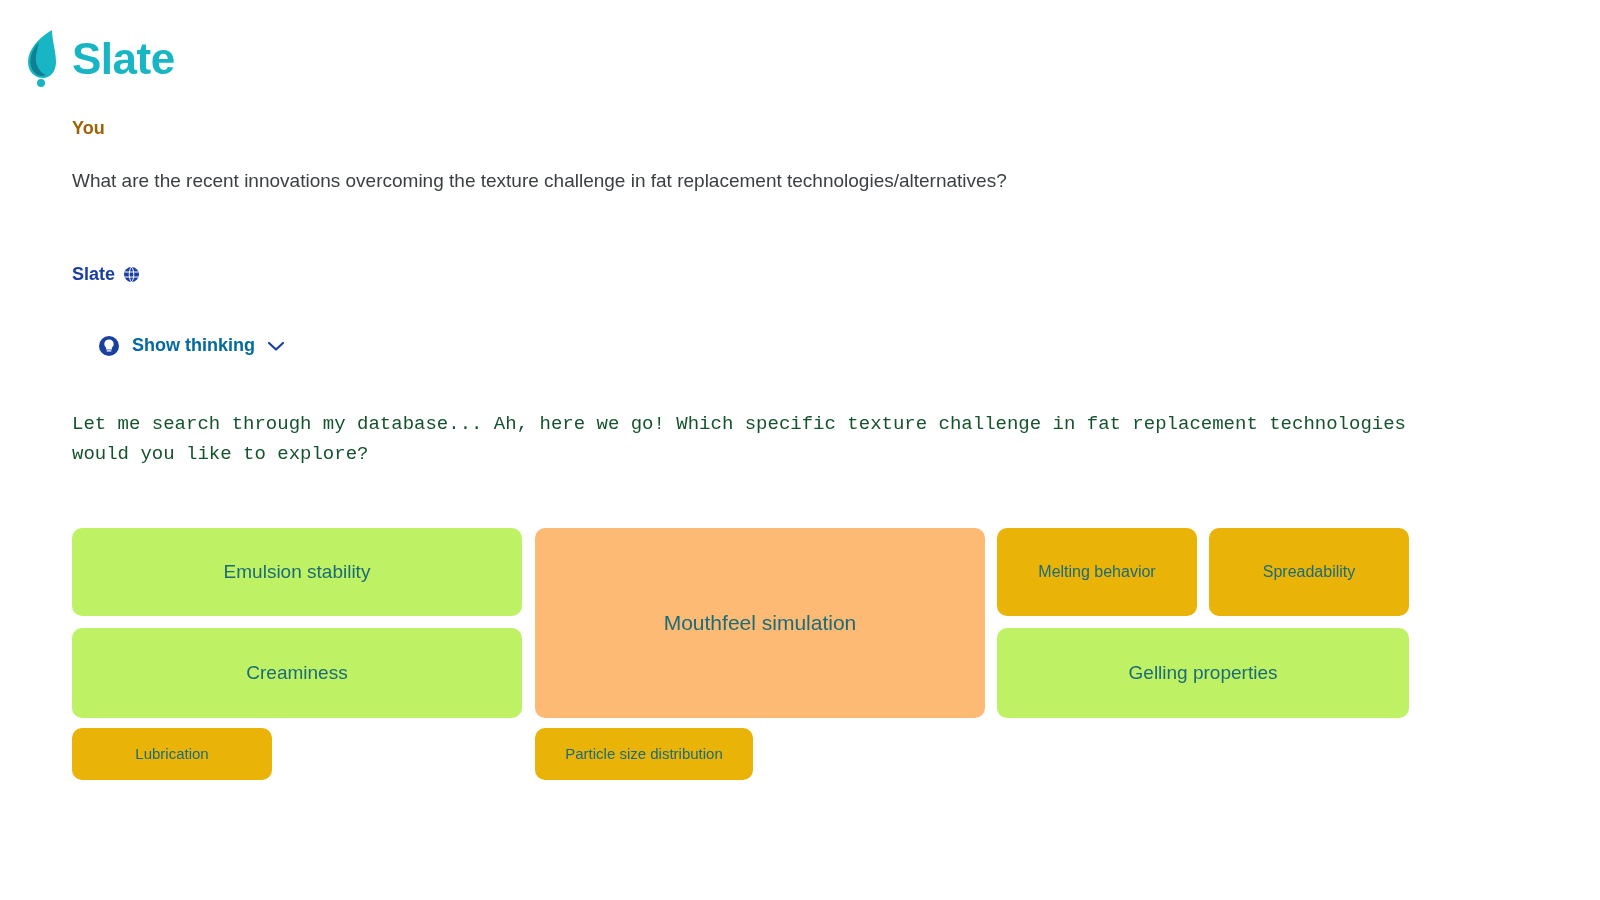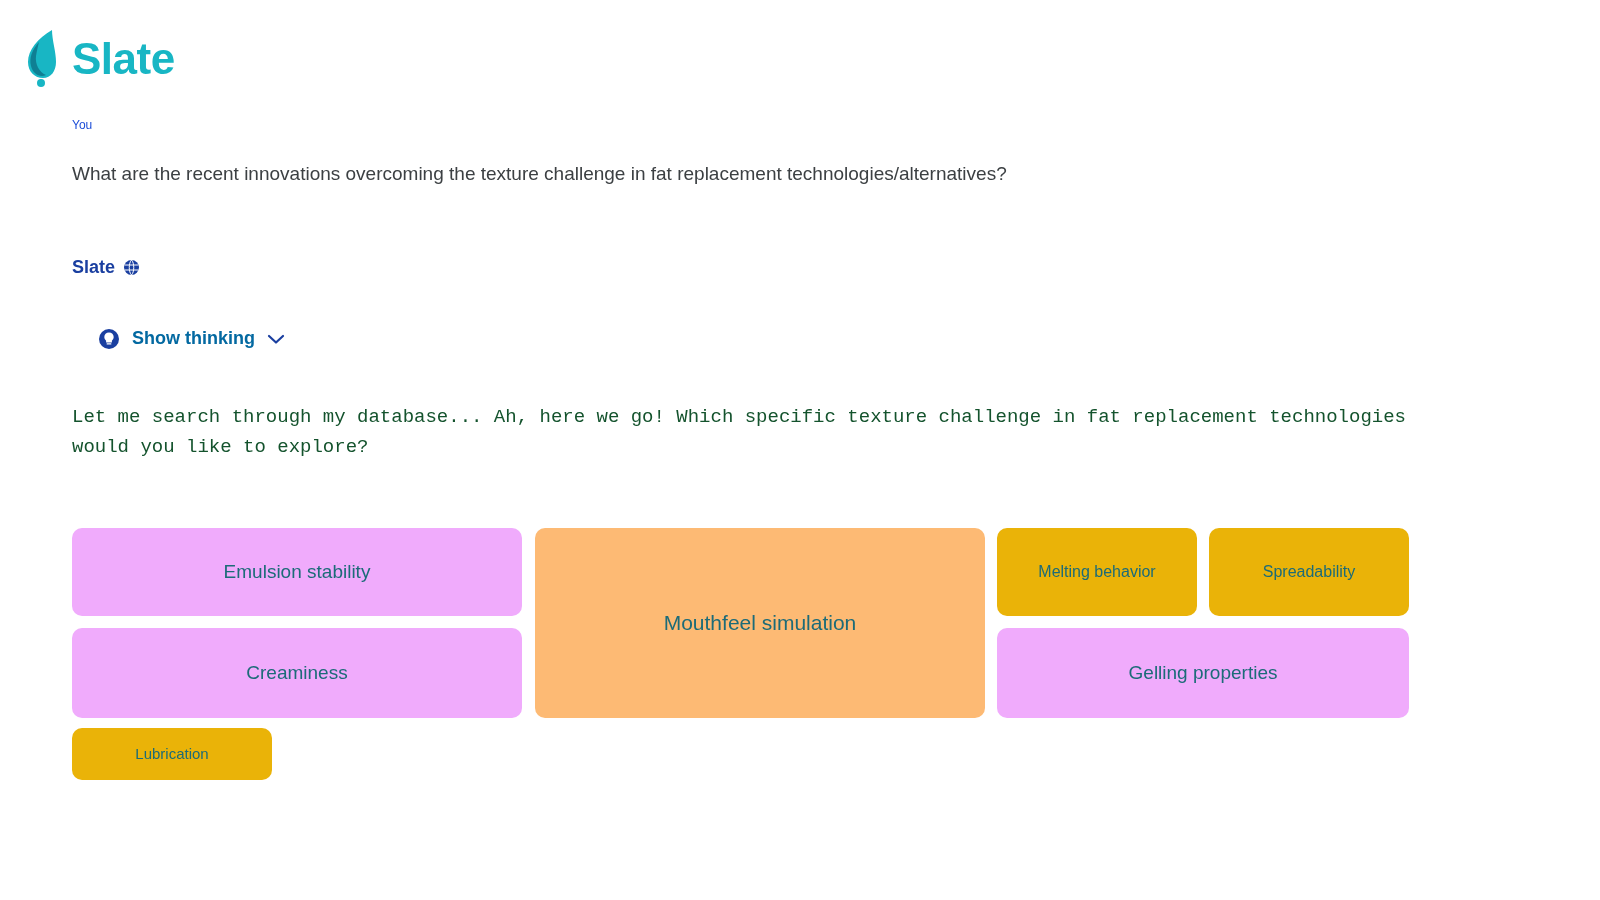--- a/index.html
+++ b/index.html
@@ -42,23 +42,23 @@
     line-height: 1;
   }
   
   .conv {
     position: absolute;
     left: 72px;
     top: 118px;
     width: 1420px;
   }
   .speaker-you {
-    font-size: 12px;
-    font-weight: 400;
-    color: #1d4ed8;
+    font-size: 18px;
+    font-weight: 700;
+    color: #a16207;
     margin: 0 0 28px 0;
   }
   .user-msg {
     font-size: 19px;
     line-height: 1.5;
     color: #3c4043;
     margin: 0;
   }
   .speaker-slate {
     display: flex;
@@ -112,21 +112,21 @@
     justify-content: center;
     text-align: center;
     color: #1c6b78;
     cursor: pointer;
     box-sizing: border-box;
     padding: 4px 10px;
     line-height: 1.25;
   }
   
   .c-pale   { background: #eab308; }
-  .c-mid    { background: #f0abfc; }
+  .c-mid    { background: #bef264; }
   .c-strong { background: #fdba74; }
 
   
   #chip-emulsion      { left: 0;    top: 0;   width: 450px; height: 88px; font-size: 19px; }
   #chip-creaminess    { left: 0;    top: 100px;width: 450px; height: 90px; font-size: 19px; }
   #chip-mouthfeel     { left: 463px;top: 0;   width: 450px; height: 190px;font-size: 21px; }
   #chip-melting       { left: 925px;top: 0;   width: 200px; height: 88px; font-size: 16px; }
   #chip-spreadability { left: 1137px;top: 0;  width: 200px; height: 88px; font-size: 16px; }
   #chip-gelling       { left: 925px;top: 100px;width: 412px;height: 90px; font-size: 19px; }
   #chip-lubrication   { left: 0;    top: 200px;width: 200px;height: 52px; font-size: 15px; }
@@ -189,15 +189,16 @@
   </div>
 
   <div class="chip-area">
     <div class="chip c-mid" id="chip-emulsion">Emulsion stability</div>
     <div class="chip c-mid" id="chip-creaminess">Creaminess</div>
     <div class="chip c-strong" id="chip-mouthfeel">Mouthfeel simulation</div>
     <div class="chip c-pale" id="chip-melting">Melting behavior</div>
     <div class="chip c-pale" id="chip-spreadability">Spreadability</div>
     <div class="chip c-mid" id="chip-gelling">Gelling properties</div>
     <div class="chip c-pale" id="chip-lubrication">Lubrication</div>
+    <div class="chip c-pale" id="chip-particle">Particle size distribution</div>
   </div>
 
 </div>
 
 </body></html>

